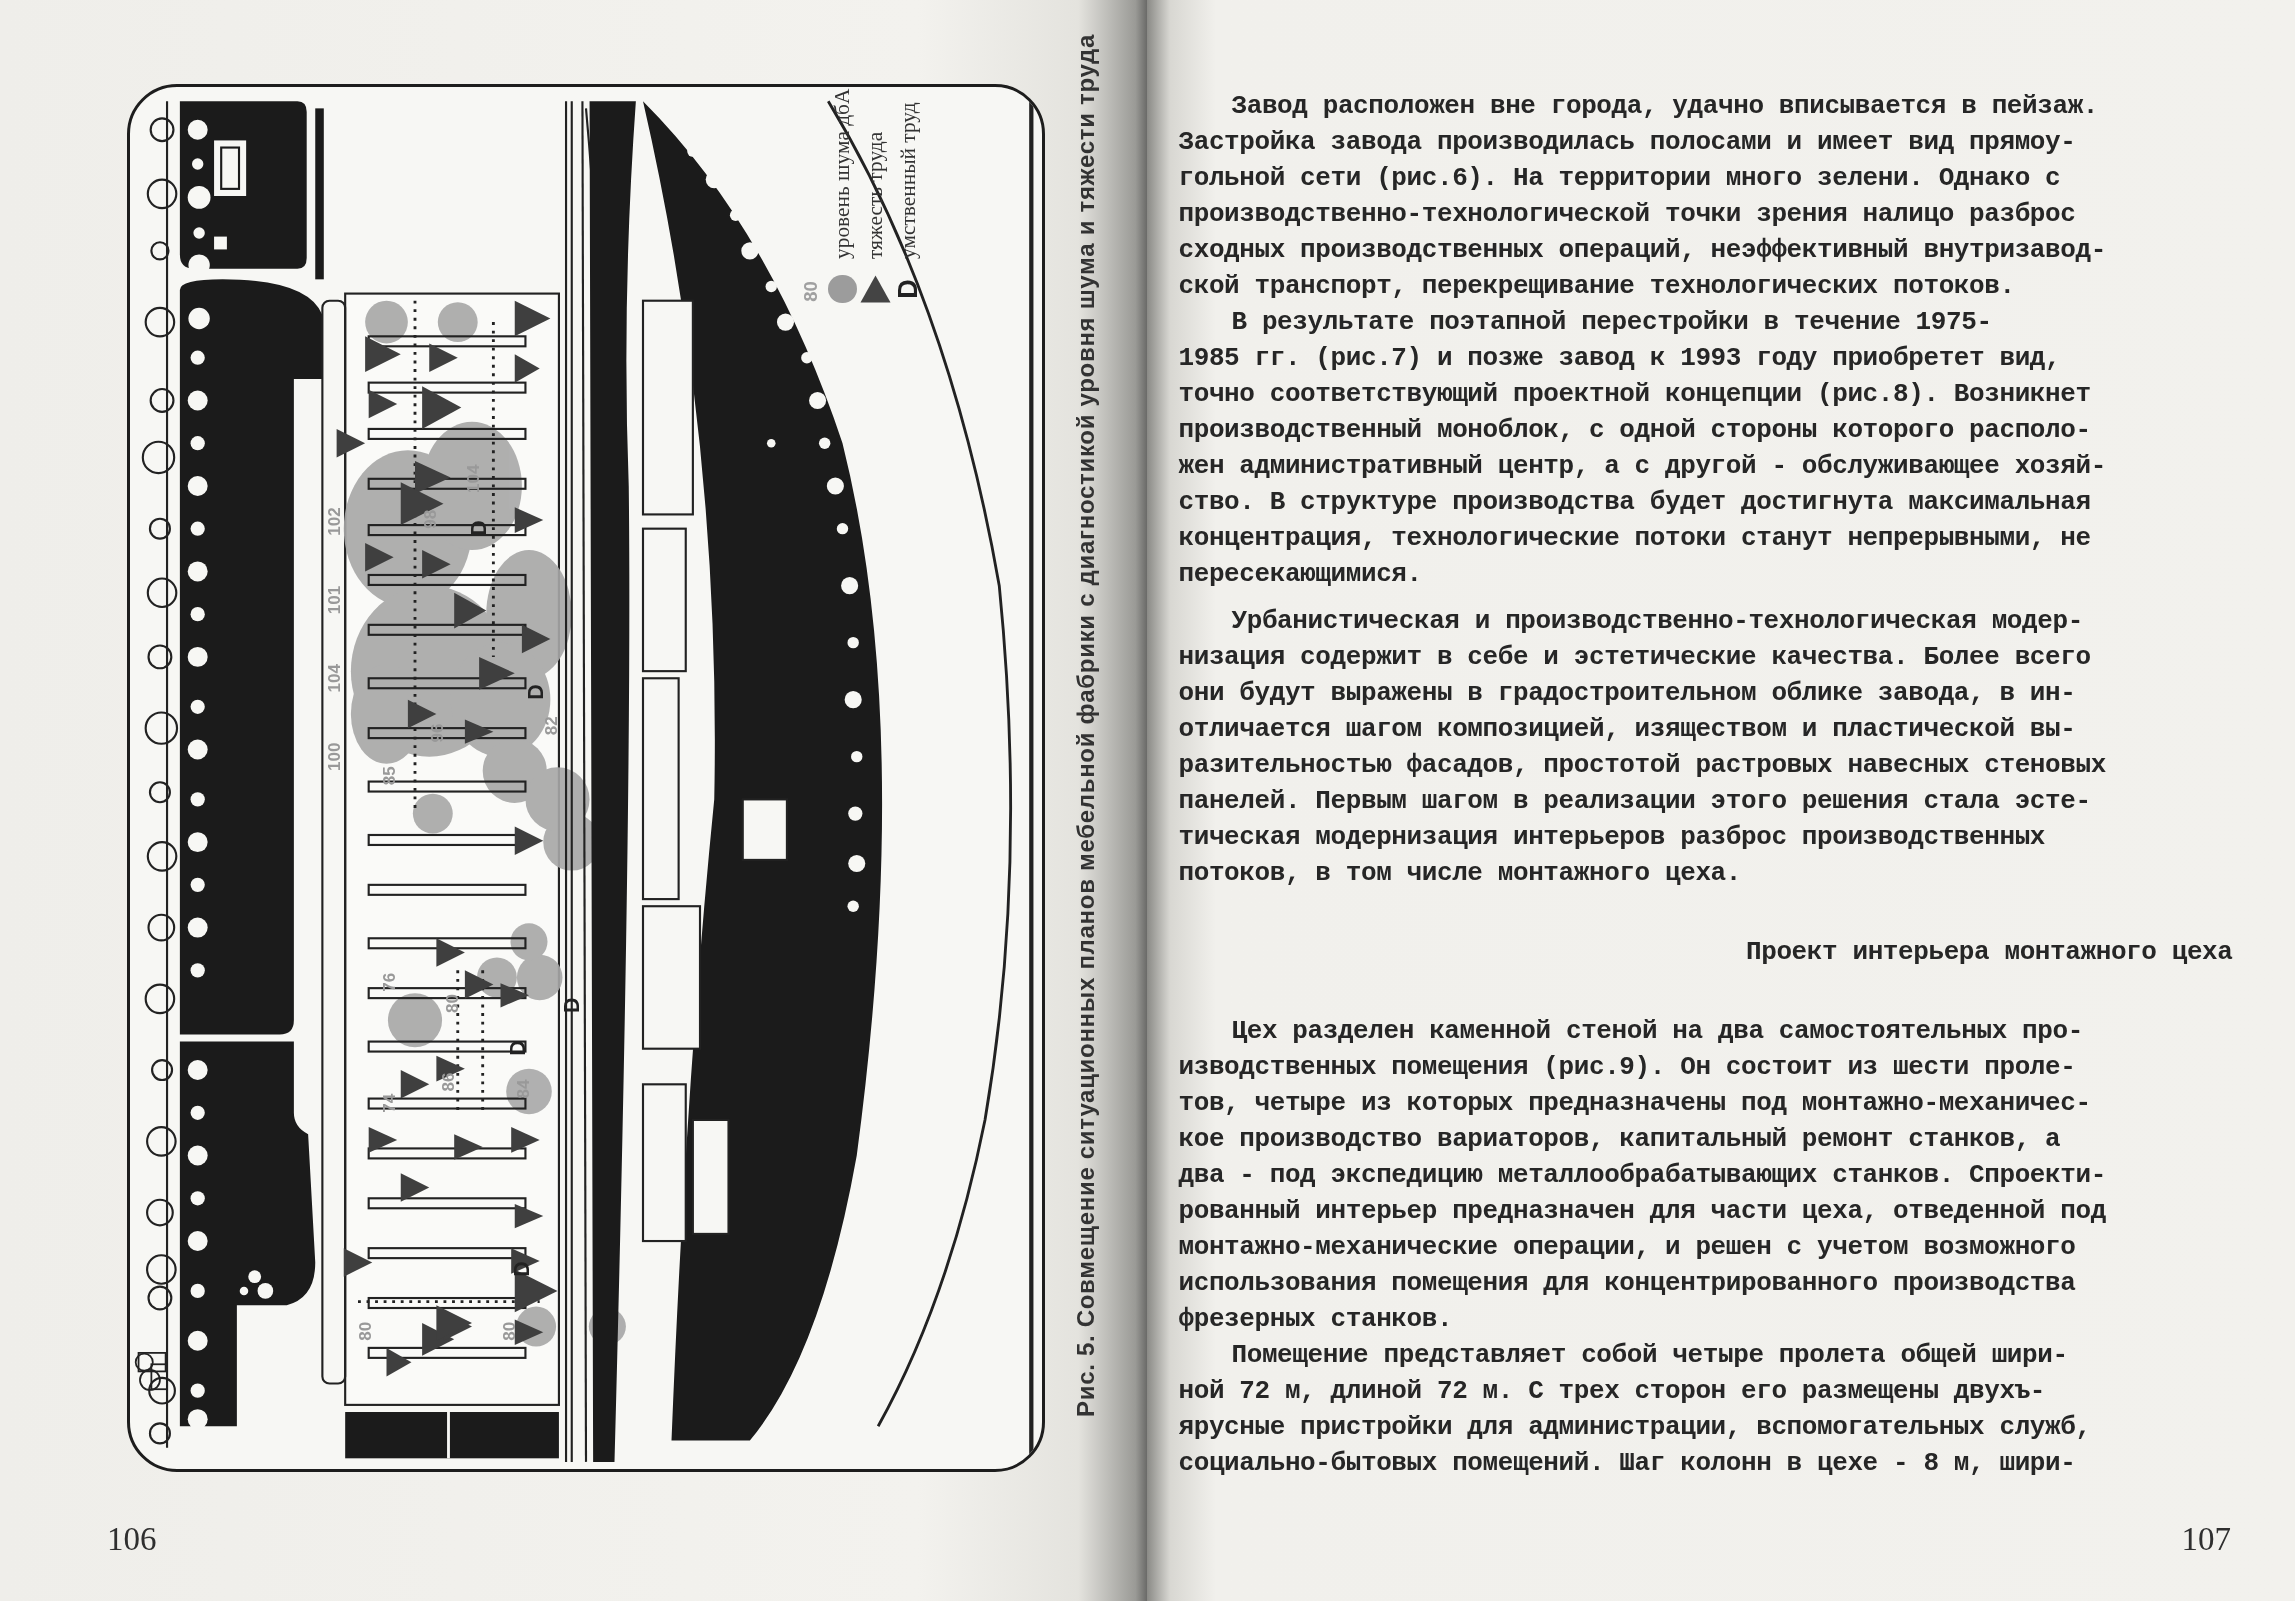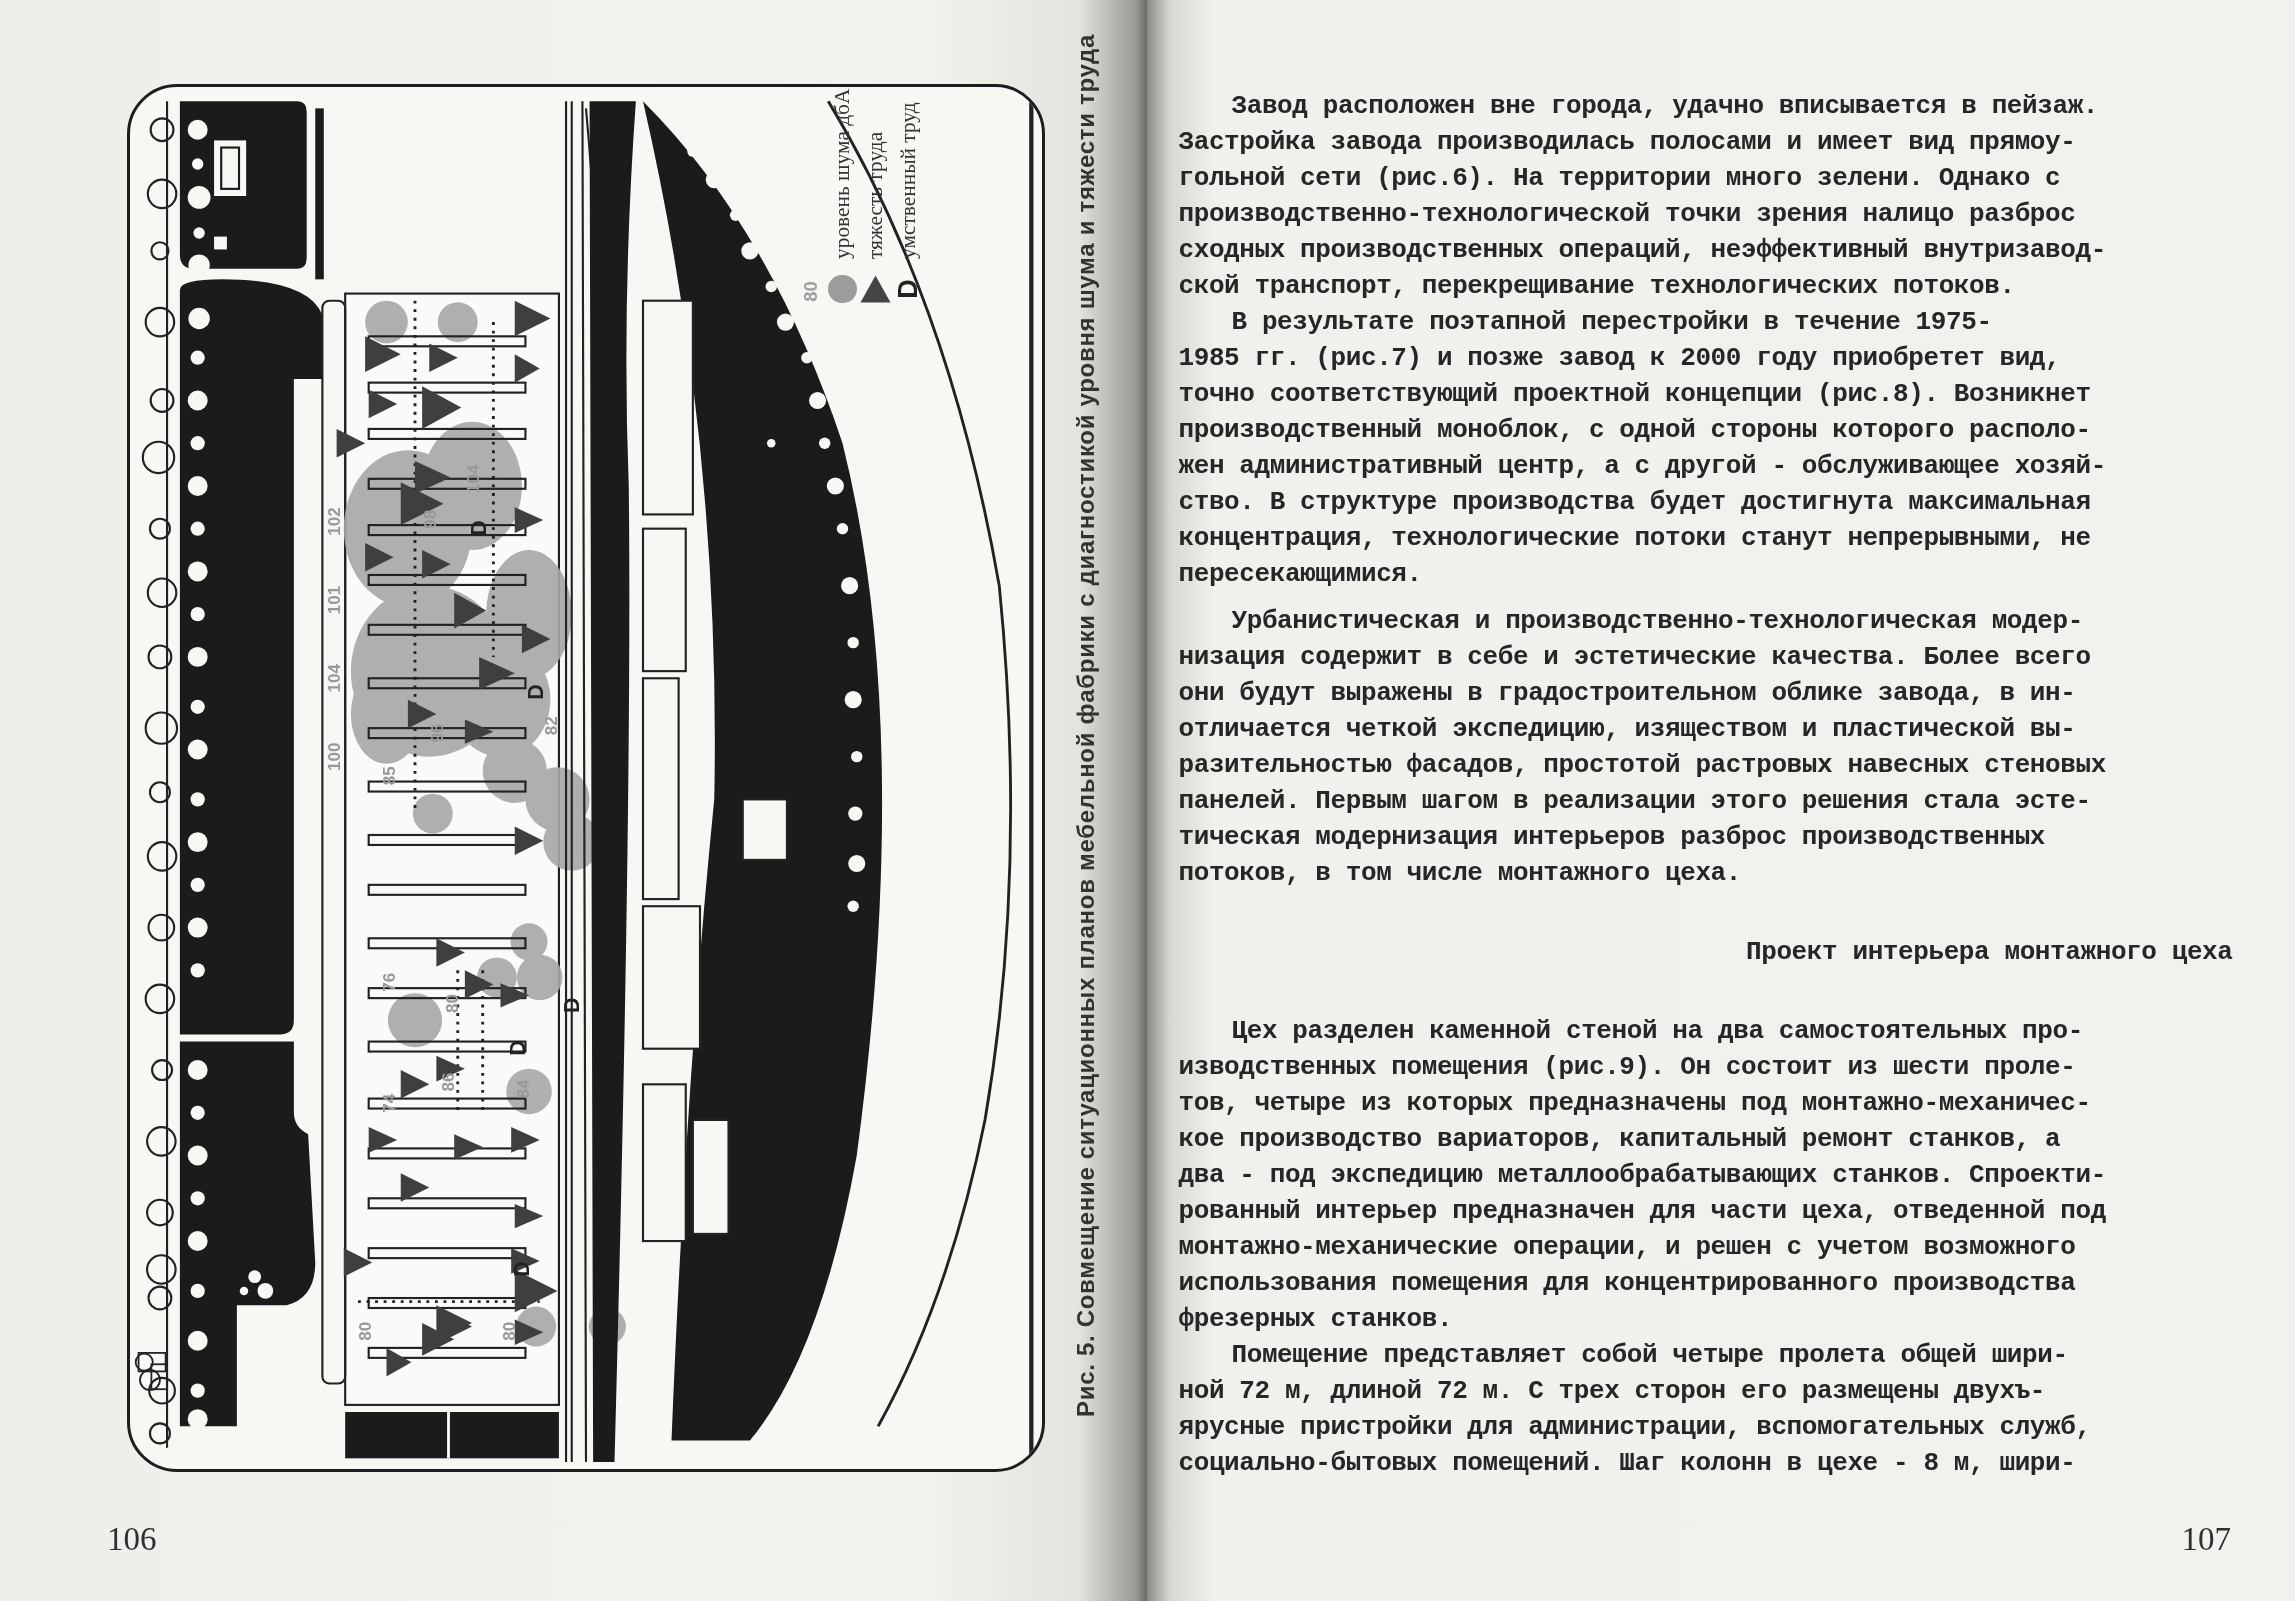--- a/index.html
+++ b/index.html
@@ -355,36 +355,36 @@
         <span class="line indent">Завод расположен вне города, удачно вписывается в пейзаж.</span>
         <span class="line">Застройка завода производилась полосами и имеет вид прямоу-</span>
         <span class="line">гольной сети (рис.6). На территории много зелени. Однако с</span>
         <span class="line">производственно-технологической точки зрения налицо разброс</span>
         <span class="line">сходных производственных операций, неэффективный внутризавод-</span>
         <span class="line">ской транспорт, перекрещивание технологических потоков.</span>
       </div>
 
       <div>
         <span class="line indent">В результате поэтапной перестройки в течение 1975-</span>
-        <span class="line">1985 гг. (рис.7) и позже завод к 2000 году приобретет вид,</span>
+        <span class="line">1985 гг. (рис.7) и позже завод к 1993 году приобретет вид,</span>
         <span class="line">точно соответствующий проектной концепции (рис.8). Возникнет</span>
         <span class="line">производственный моноблок, с одной стороны которого располо-</span>
         <span class="line">жен административный центр, а с другой - обслуживающее хозяй-</span>
         <span class="line">ство. В структуре производства будет достигнута максимальная</span>
         <span class="line">концентрация, технологические потоки станут непрерывными, не</span>
         <span class="line">пересекающимися.</span>
       </div>
 
       <div class="para-gap"></div>
 
       <div>
         <span class="line indent">Урбанистическая и производственно-технологическая модер-</span>
         <span class="line">низация содержит в себе и эстетические качества. Более всего</span>
         <span class="line">они будут выражены в градостроительном облике завода, в ин-</span>
-        <span class="line">отличается четкой экспедицию, изяществом и пластической вы-</span>
+        <span class="line">отличается шагом композицией, изяществом и пластической вы-</span>
         <span class="line">разительностью фасадов, простотой растровых навесных стеновых</span>
         <span class="line">панелей. Первым шагом в реализации этого решения стала эсте-</span>
         <span class="line">тическая модернизация интерьеров разброс производственных</span>
         <span class="line">потоков, в том числе монтажного цеха.</span>
       </div>
 
       <div class="section-heading">Проект интерьера монтажного цеха</div>
 
       <div>
         <span class="line indent">Цех разделен каменной стеной на два самостоятельных про-</span>

